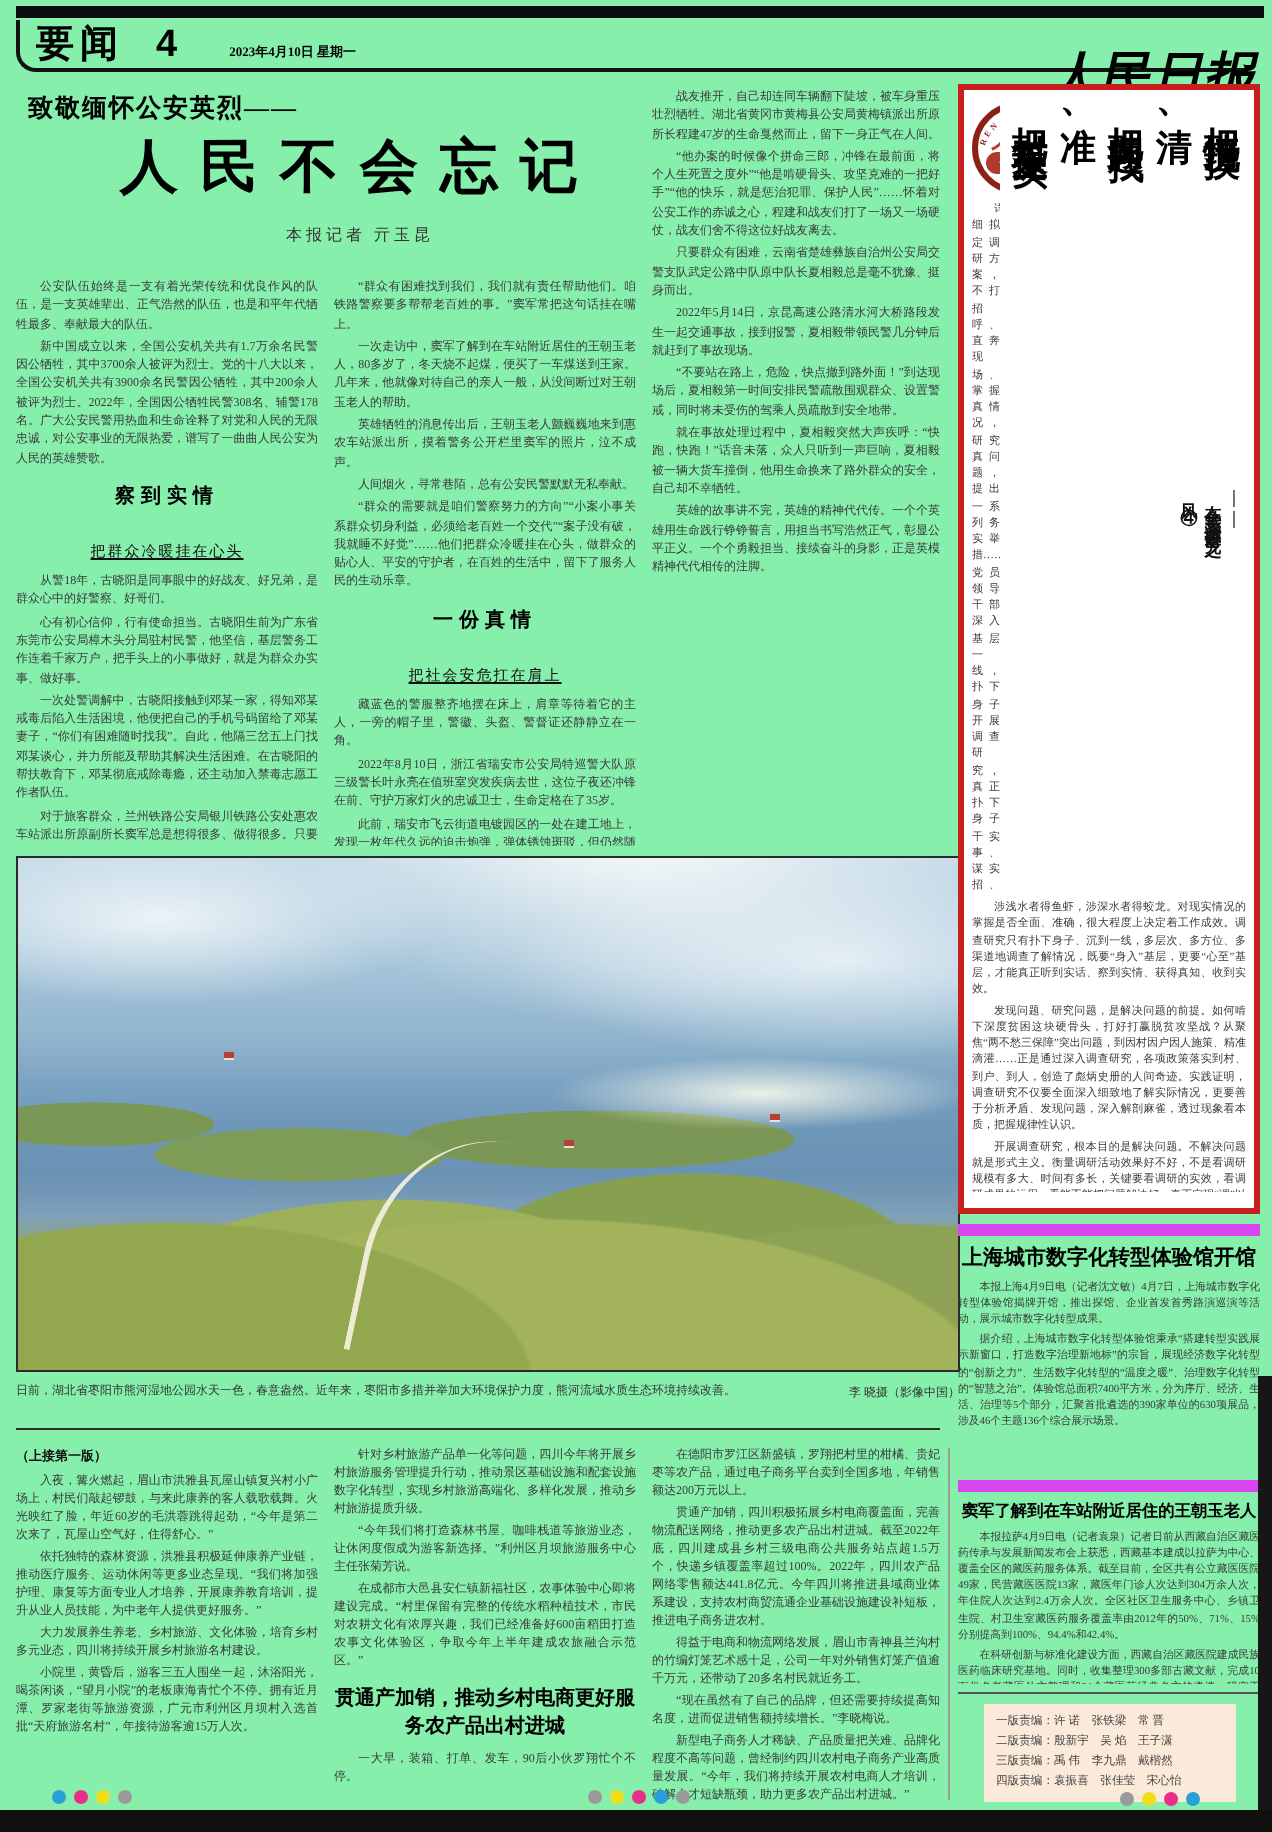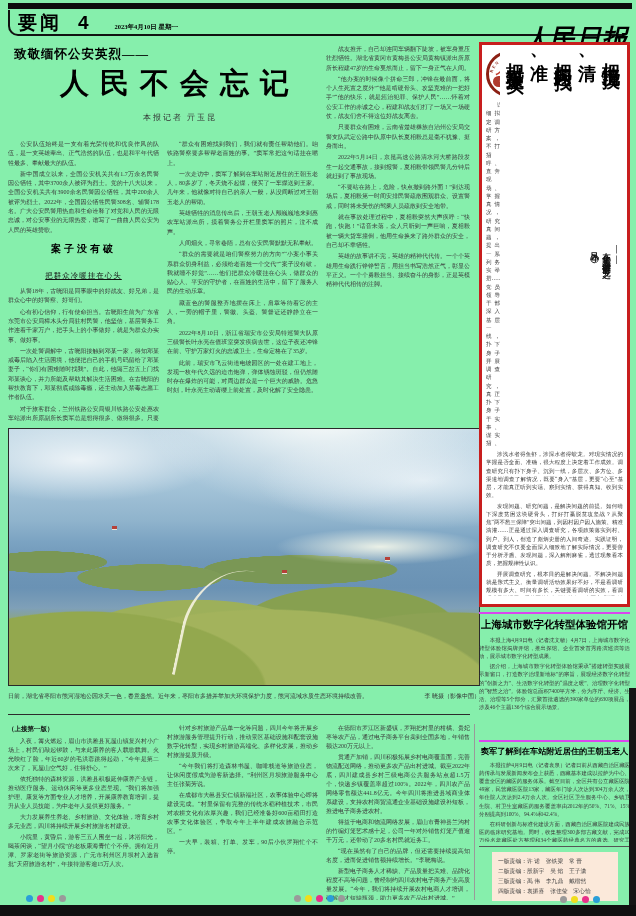--- a/index.html
+++ b/index.html
@@ -73,21 +73,21 @@
   .lt-logo{display:block;margin:2px auto 4px auto;}
   .lt-body{font-size:5.5px;line-height:1.5;text-align:justify;color:#3a3a3a;}
   .lt-body p{margin:0 0 2px 0;text-indent:2em;}
   .lt-vert{flex:1;writing-mode:vertical-rl;display:flex;column-gap:4px;height:398px;}
   .lt-title{font-family:"Liberation Sans",sans-serif;font-weight:900;font-size:18px;letter-spacing:3px;color:#000;margin:0;}
   .lt-series{font-size:8.5px;font-weight:bold;color:#111;padding-top:168px;letter-spacing:2px;}
   .lt-author{font-size:6.5px;color:#333;padding-top:330px;}
   .lt-body2{margin-top:3px;height:146px;overflow:hidden;font-size:5.5px;line-height:1.5;text-align:justify;color:#3a3a3a;}
   .lt-body2 p{margin:0 0 2px 0;text-indent:2em;}
   
-  .rail-article{position:absolute;left:479px;width:151px;overflow:hidden;border-top:2px solid #d946ef;padding-top:4px;box-sizing:border-box;}
+  .rail-article{position:absolute;left:479px;width:151px;overflow:hidden;border-top:6px solid #d946ef;padding-top:4px;box-sizing:border-box;}
   .ra-sh{top:612px;height:124px;}
   .ra-xz{top:740px;height:102px;}
   .rail-article h2{font-family:"Liberation Sans",sans-serif;font-weight:900;color:#000;text-align:center;
     margin:0 0 4px 0;white-space:nowrap;}
   .ra-sh h2{font-size:10.5px;}
   .ra-xz h2{font-size:8.2px;}
   .rail-article p{font-size:5.4px;line-height:1.5;text-align:justify;color:#3a3a3a;margin:0 0 2px 0;text-indent:2em;}
   .editors-rule{position:absolute;left:479px;top:846px;width:151px;height:1px;background:#555;}
   .editors{position:absolute;left:492px;top:852px;width:126px;background:#fbe9da;padding:4px 6px;box-sizing:border-box;}
   .editors div{font-size:5.8px;line-height:1.75;color:#444;white-space:nowrap;text-align:left;}
@@ -115,35 +115,39 @@
   <div class="masthead">人民日报</div>
 
   <div class="lead-kicker">致敬缅怀公安英烈——</div>
   <div class="lead-title sans">人民不会忘记</div>
   <div class="lead-byline">本报记者 亓玉昆</div>
 
   <div class="col c1">
     <p>公安队伍始终是一支有着光荣传统和优良作风的队伍，是一支英雄辈出、正气浩然的队伍，也是和平年代牺牲最多、奉献最大的队伍。</p>
     <p>新中国成立以来，全国公安机关共有1.7万余名民警因公牺牲，其中3700余人被评为烈士。党的十八大以来，全国公安机关共有3900余名民警因公牺牲，其中200余人被评为烈士。2022年，全国因公牺牲民警308名、辅警178名。广大公安民警用热血和生命诠释了对党和人民的无限忠诚，对公安事业的无限热爱，谱写了一曲曲人民公安为人民的英雄赞歌。</p>
     <div class="subhead">
-      <span class="sh1">案子没有破</span>
+      <span class="sh1">察到实情</span>
       <span class="sh2">把群众冷暖挂在心头</span>
     </div>
     <p>从警18年，古晓阳是同事眼中的好战友、好兄弟，是群众心中的好警察、好哥们。</p>
     <p>心有初心信仰，行有使命担当。古晓阳生前为广东省东莞市公安局樟木头分局驻村民警，他坚信，基层警务工作连着千家万户，把手头上的小事做好，就是为群众办实事、做好事。</p>
     <p>一次处警调解中，古晓阳接触到邓某一家，得知邓某戒毒后陷入生活困境，他便把自己的手机号码留给了邓某妻子，“你们有困难随时找我”。自此，他隔三岔五上门找邓某谈心，并力所能及帮助其解决生活困难。在古晓阳的帮扶教育下，邓某彻底戒除毒瘾，还主动加入禁毒志愿工作者队伍。</p>
     <p>对于旅客群众，兰州铁路公安局银川铁路公安处惠农车站派出所原副所长窦军总是想得很多、做得很多。只要旅客群众有困难，不管多忙多累，他都会在第一时间赶到，尽己所能地给予帮助。</p>
   </div>
 
   <div class="col c2">
     <p>“群众有困难找到我们，我们就有责任帮助他们。咱铁路警察要多帮帮老百姓的事。”窦军常把这句话挂在嘴上。</p>
     <p>一次走访中，窦军了解到在车站附近居住的王朝玉老人，80多岁了，冬天烧不起煤，便买了一车煤送到王家。几年来，他就像对待自己的亲人一般，从没间断过对王朝玉老人的帮助。</p>
     <p>英雄牺牲的消息传出后，王朝玉老人颤巍巍地来到惠农车站派出所，摸着警务公开栏里窦军的照片，泣不成声。</p>
     <p>人间烟火，寻常巷陌，总有公安民警默默无私奉献。</p>
     <p>“群众的需要就是咱们警察努力的方向”“小案小事关系群众切身利益，必须给老百姓一个交代”“案子没有破，我就睡不好觉”……他们把群众冷暖挂在心头，做群众的贴心人、平安的守护者，在百姓的生活中，留下了服务人民的生动乐章。</p>
+    <div class="subhead">
+      <span class="sh1">一份真情</span>
+      <span class="sh2">把社会安危扛在肩上</span>
+    </div>
     <p>藏蓝色的警服整齐地摆在床上，肩章等待着它的主人，一旁的帽子里，警徽、头盔、警督证还静静立在一角。</p>
     <p>2022年8月10日，浙江省瑞安市公安局特巡警大队原三级警长叶永亮在值班室突发疾病去世，这位子夜还冲锋在前、守护万家灯火的忠诚卫士，生命定格在了35岁。</p>
     <p>此前，瑞安市飞云街道电镀园区的一处在建工地上，发现一枚年代久远的迫击炮弹，弹体锈蚀斑驳，但仍然随时存在爆炸的可能，对周边群众是一个巨大的威胁。危急时刻，叶永亮主动请缨上前处置，及时化解了安全隐患。</p>
 
   </div>
 
   <div class="col c3">
     <p>战友推开，自己却连同车辆翻下陡坡，被车身重压壮烈牺牲。湖北省黄冈市黄梅县公安局黄梅镇派出所原所长程建47岁的生命戛然而止，留下一身正气在人间。</p>
     <p>“他办案的时候像个拼命三郎，冲锋在最前面，将个人生死置之度外”“他是啃硬骨头、攻坚克难的一把好手”“他的快乐，就是惩治犯罪、保护人民”……怀着对公安工作的赤诚之心，程建和战友们打了一场又一场硬仗，战友们舍不得这位好战友离去。</p>
     <p>只要群众有困难，云南省楚雄彝族自治州公安局交警支队武定公路中队原中队长夏相毅总是毫不犹豫、挺身而出。</p>
@@ -169,20 +173,21 @@
     <p class="jump-note">（上接第一版）</p>
     <p>入夜，篝火燃起，眉山市洪雅县瓦屋山镇复兴村小广场上，村民们敲起锣鼓，与来此康养的客人载歌载舞。火光映红了脸，年近60岁的毛洪蓉跳得起劲，“今年是第二次来了，瓦屋山空气好，住得舒心。”</p>
     <p>依托独特的森林资源，洪雅县积极延伸康养产业链，推动医疗服务、运动休闲等更多业态呈现。“我们将加强护理、康复等方面专业人才培养，开展康养教育培训，提升从业人员技能，为中老年人提供更好服务。”</p>
     <p>大力发展养生养老、乡村旅游、文化体验，培育乡村多元业态，四川将持续开展乡村旅游名村建设。</p>
     <p>小院里，黄昏后，游客三五人围坐一起，沐浴阳光，喝茶闲谈，“望月小院”的老板康海青忙个不停。拥有近月潭、罗家老街等旅游资源，广元市利州区月坝村入选首批“天府旅游名村”，年接待游客逾15万人次。</p>
   </div>
   <div class="jcol j2">
     <p>针对乡村旅游产品单一化等问题，四川今年将开展乡村旅游服务管理提升行动，推动景区基础设施和配套设施数字化转型，实现乡村旅游高端化、多样化发展，推动乡村旅游提质升级。</p>
     <p>“今年我们将打造森林书屋、咖啡栈道等旅游业态，让休闲度假成为游客新选择。”利州区月坝旅游服务中心主任张菊芳说。</p>
     <p>在成都市大邑县安仁镇新福社区，农事体验中心即将建设完成。“村里保留有完整的传统水稻种植技术，市民对农耕文化有浓厚兴趣，我们已经准备好600亩稻田打造农事文化体验区，争取今年上半年建成农旅融合示范区。”</p>
+    <div class="jump-head2">贯通产加销，推动乡村电商更好服务农产品出村进城</div>
     <p>一大早，装箱、打单、发车，90后小伙罗翔忙个不停。</p>
   </div>
   <div class="jcol j3">
     <p>在德阳市罗江区新盛镇，罗翔把村里的柑橘、贵妃枣等农产品，通过电子商务平台卖到全国多地，年销售额达200万元以上。</p>
     <p>贯通产加销，四川积极拓展乡村电商覆盖面，完善物流配送网络，推动更多农产品出村进城。截至2022年底，四川建成县乡村三级电商公共服务站点超1.5万个，快递乡镇覆盖率超过100%。2022年，四川农产品网络零售额达441.8亿元。今年四川将推进县域商业体系建设，支持农村商贸流通企业基础设施建设补短板，推进电子商务进农村。</p>
     <p>得益于电商和物流网络发展，眉山市青神县兰沟村的竹编灯笼艺术感十足，公司一年对外销售灯笼产值逾千万元，还带动了20多名村民就近务工。</p>
     <p>“现在虽然有了自己的品牌，但还需要持续提高知名度，进而促进销售额持续增长。”李晓梅说。</p>
     <p>新型电子商务人才稀缺、产品质量把关难、品牌化程度不高等问题，曾经制约四川农村电子商务产业高质量发展。“今年，我们将持续开展农村电商人才培训，破解人才短缺瓶颈，助力更多农产品出村进城。”</p>
   </div>
   <div class="vsep"></div>

